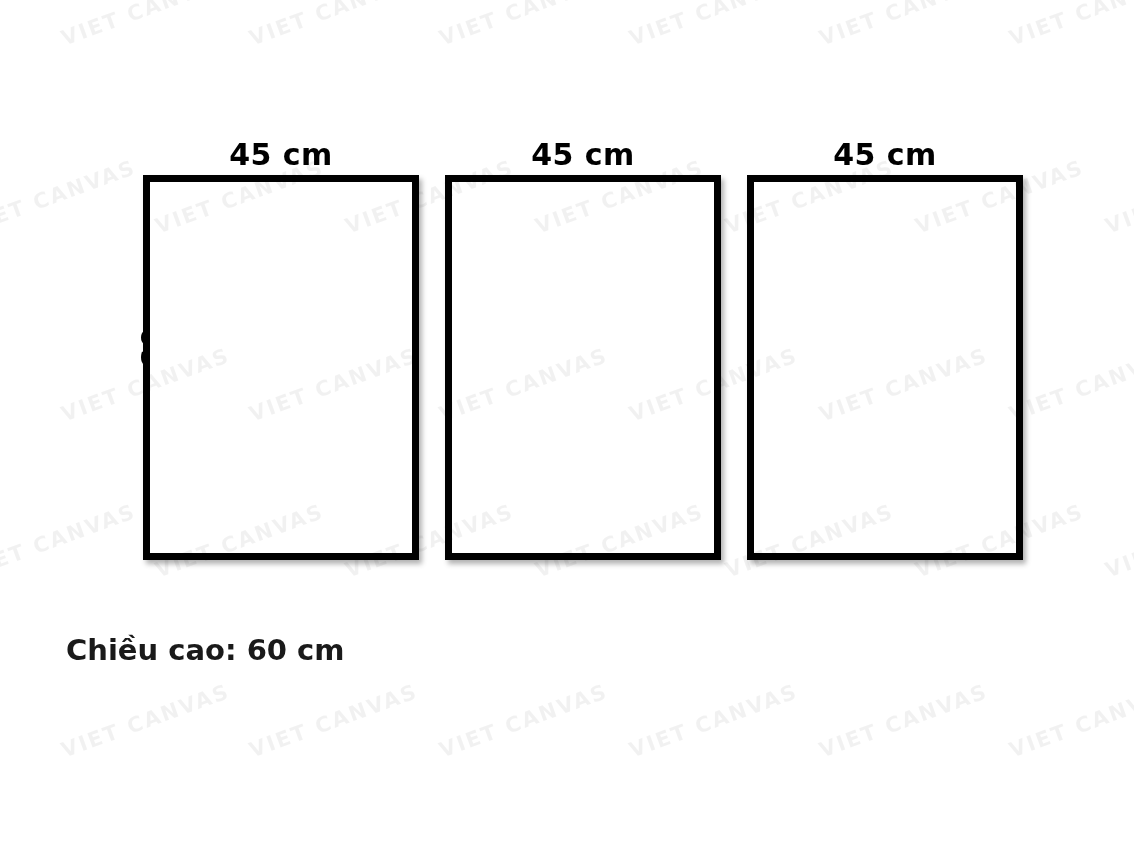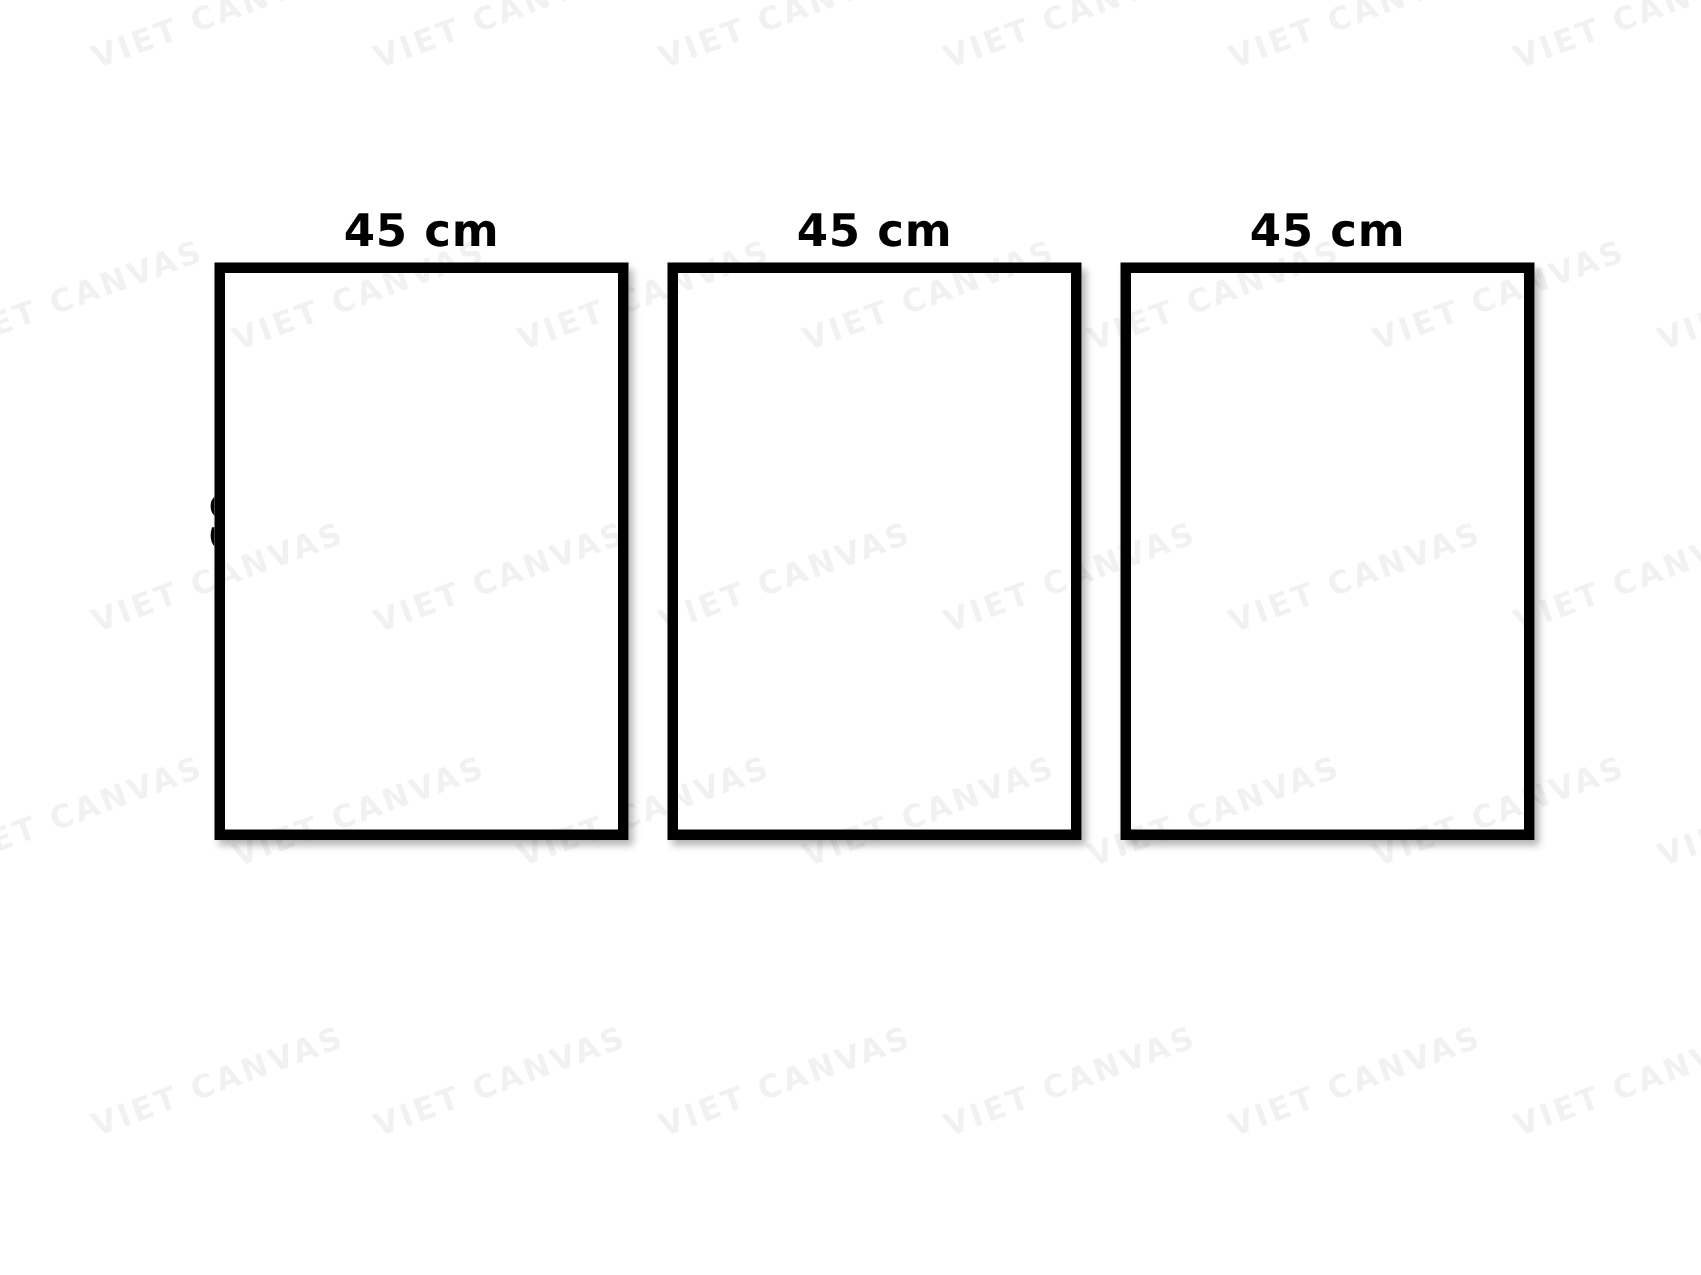--- a/index.html
+++ b/index.html
@@ -121,20 +121,21 @@
 
     <div class="height-label">60 cm</div>
 
     <div class="panel panel-1"></div>
     <div class="panel panel-2"></div>
     <div class="panel panel-3"></div>
 
   </div>
 
   <div id="caption">
+    <div class="caption-line">Chiều cao: 60 cm</div>
   </div>
 
 </div>
 
 <div id="watermark-layer">
     <span class="wm" style="left: 58px; top: 28px;">VIET CANVAS</span>
     <span class="wm" style="left: 246px; top: 28px;">VIET CANVAS</span>
     <span class="wm" style="left: 436px; top: 28px;">VIET CANVAS</span>
     <span class="wm" style="left: 626px; top: 28px;">VIET CANVAS</span>
     <span class="wm" style="left: 816px; top: 28px;">VIET CANVAS</span>

